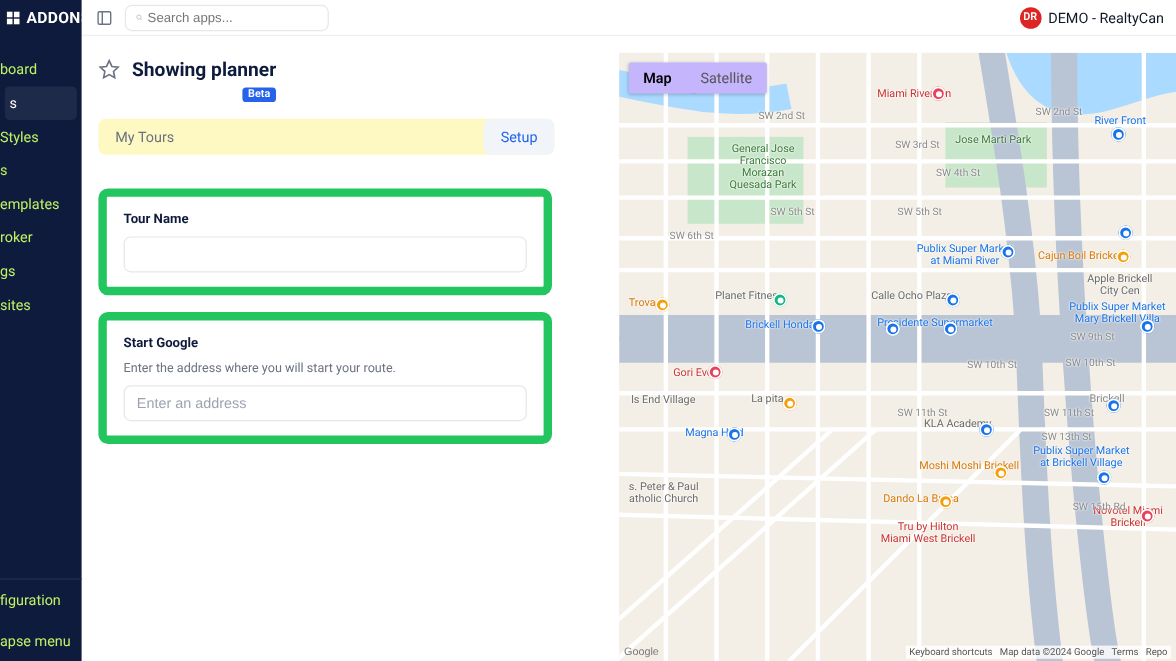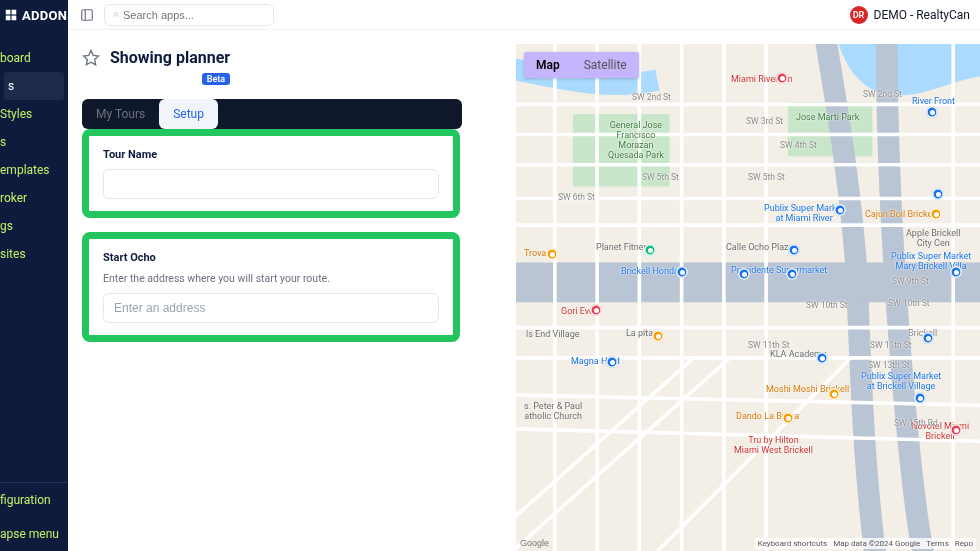--- a/index.html
+++ b/index.html
@@ -106,25 +106,26 @@
   .star-icon{color:#6b7280;flex-shrink:0;margin-top:1px;}
   .title-row{display:flex;align-items:flex-end;gap:6px;flex-direction:column;}
   .page-title{font-size:16px;font-weight:700;color:#0f1b3c;}
   .beta-badge{
     background:#2563eb;color:#fff;font-size:9px;
     padding:1px 5px;border-radius:3px;font-weight:600;
   }
   .page-subtitle{font-size:11px;color:#6b7280;margin-top:2px;}
 
   .tabs-card{
-    background:#0f172a;
+    background:#fef9c3;
     border-radius:6px;
     display:flex;
-    margin-bottom:0;
+    margin-bottom:28px;
     width:380px;
+    justify-content:space-between;
   }
   .tab{
     padding:8px 14px;font-size:12px;color:#6b7280;cursor:pointer;border-radius:6px;
   }
   .tab.active{color:#2563eb;background:#f1f4f8;}
 
   .form-card{
     border:7px solid #22c55e;border-radius:8px;padding:12px 14px;margin-bottom:14px;width:378px;
     background:#fff;
   }
@@ -258,21 +259,21 @@
           <div class="tab">My Tours</div>
           <div class="tab active">Setup</div>
         </div>
 
       <div class="form-card">
         <div class="form-label">Tour Name</div>
         <input class="text-input" type="text" value="" style="">
       </div>
 
       <div class="form-card">
-        <div class="form-label">Start Ocho</div>
+        <div class="form-label">Start Google</div>
         <div class="form-sublabel">Enter the address where you will start your route.</div>
         <input class="text-input" type="text" placeholder="Enter an address" style="">
       </div>
     </div>
 
     <div class="right-col">
       <div class="map-wrap" id="map">
         <div class="map-bg">
           <svg viewBox="0 0 450 420" preserveAspectRatio="xMidYMid slice">
             <rect width="450" height="420" fill="#f3efe6"></rect>

